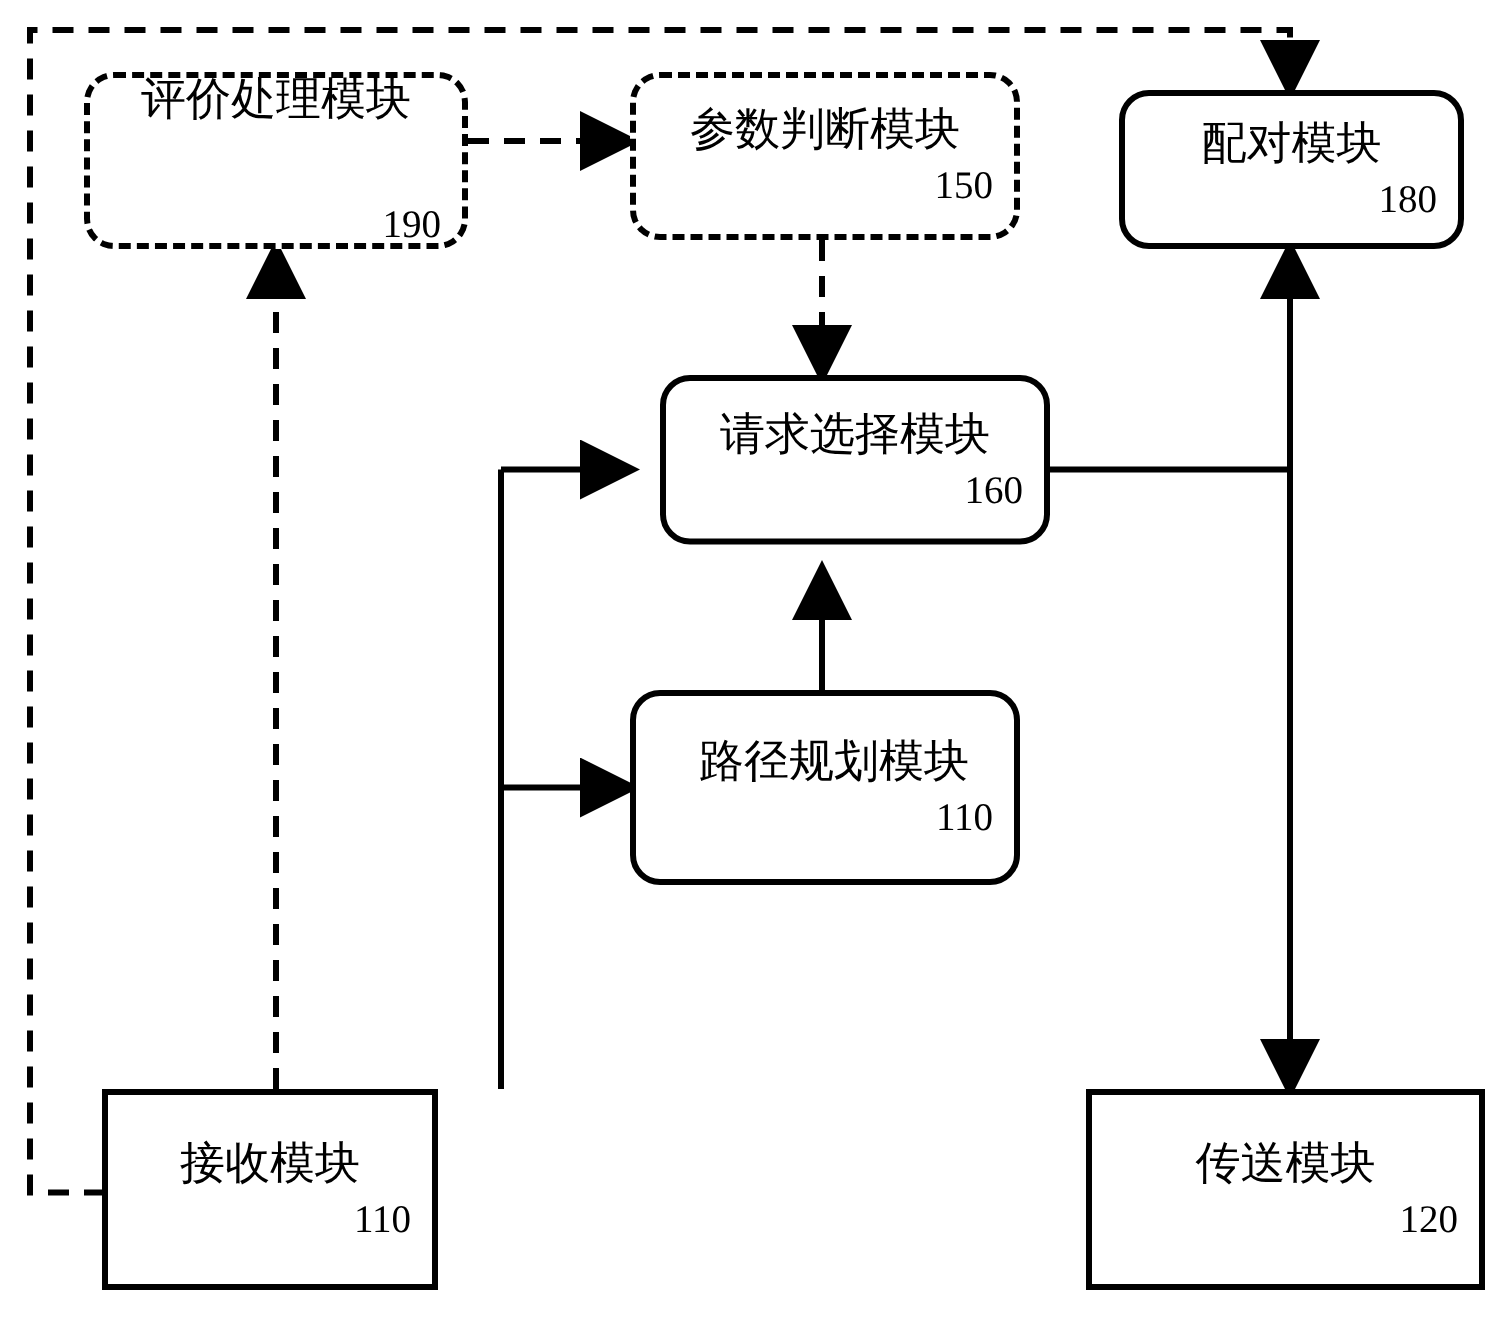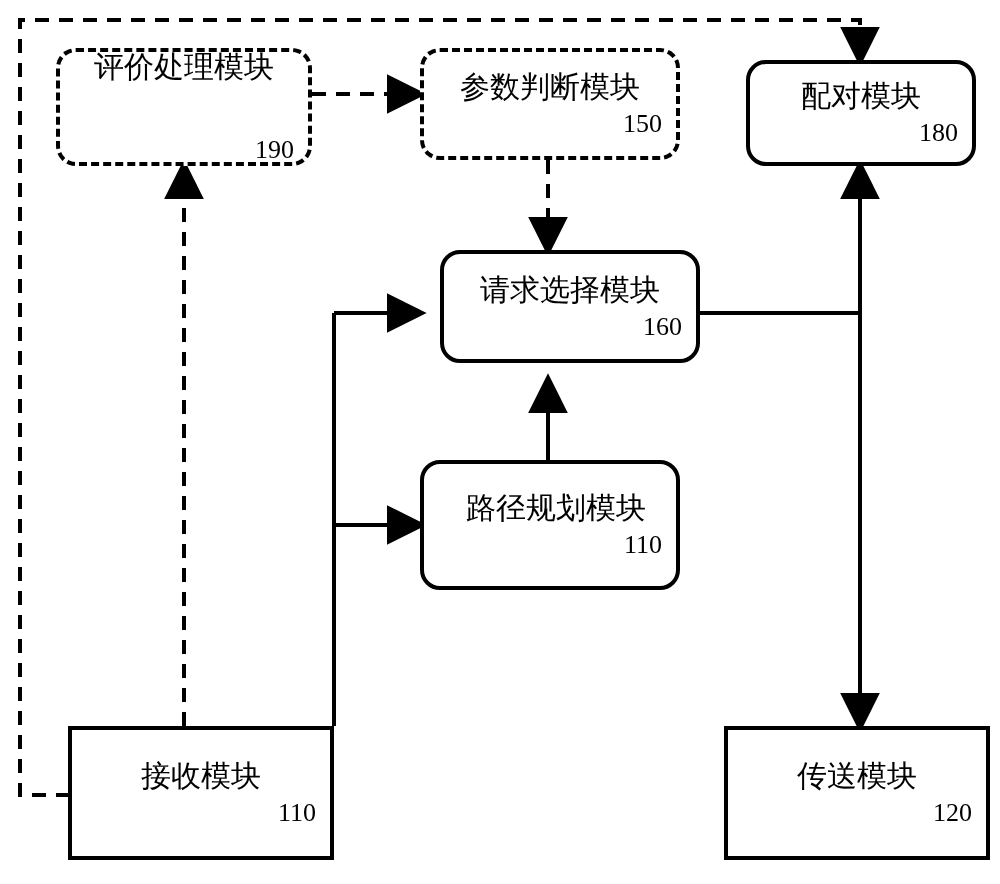--- a/index.html
+++ b/index.html
@@ -100,21 +100,21 @@
 <div class="box" style="left:420px; top:250px; width:260px; height:113px;margin-left:20px;">
   <div class="box-label">请求选择模块</div>
   <div class="box-num right">160</div>
 </div>
 
 <div class="box" style="left:420px; top:460px; width:260px; height:130px;padding-left:12px;">
   <div class="box-label">路径规划模块</div>
   <div class="box-num right">110</div>
 </div>
 
-<div class="box sharp" style="left:68px; top:726px; width:266px; height:134px;">
+<div class="box sharp" style="left:68px; top:726px; width:224px; height:134px;">
   <div class="box-label">接收模块</div>
   <div class="box-num right">110</div>
 </div>
 
 <div class="box sharp" style="left:724px; top:726px; width:266px; height:134px;">
   <div class="box-label">传送模块</div>
   <div class="box-num right">120</div>
 </div>
 
 </body></html>

